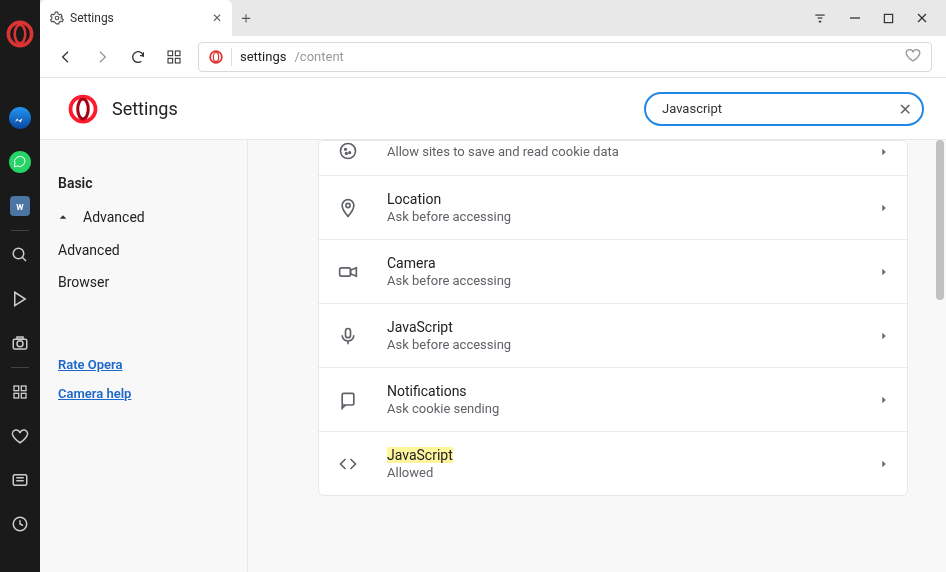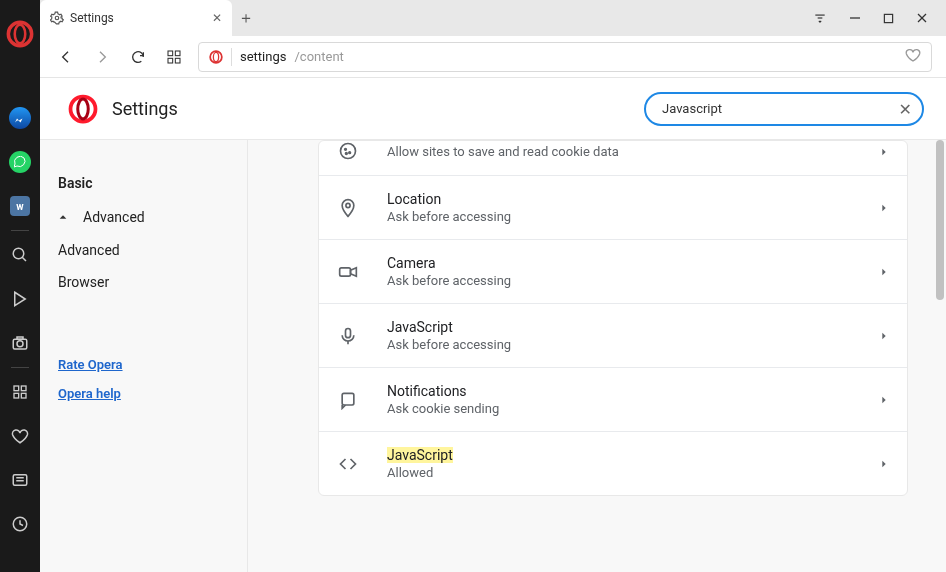--- a/index.html
+++ b/index.html
@@ -231,21 +231,21 @@
     <div class="sidebar-item adv">
       <svg width="10" height="10" viewBox="0 0 24 24" fill="#333">
           <polygon points="4,16 12,8 20,16"></polygon>
         </svg>
       <span>Advanced</span>
     </div>
     <div class="sidebar-sub">Advanced</div>
     <div class="sidebar-sub">Browser</div>
     <div class="sidebar-links">
       <a class="sidebar-link">Rate Opera</a>
-      <a class="sidebar-link">Opera help</a>
+      <a class="sidebar-link">Camera help</a>
     </div>
   </div>
 
   <div class="settings-area">
     <div class="settings-list">
 
       <div class="setting-row partial">
         <span class="row-icon">
           <svg width="20" height="20" viewBox="0 0 24 24" fill="none" stroke="#5f6368" stroke-width="2">
               <circle cx="12" cy="12" r="9"></circle>

